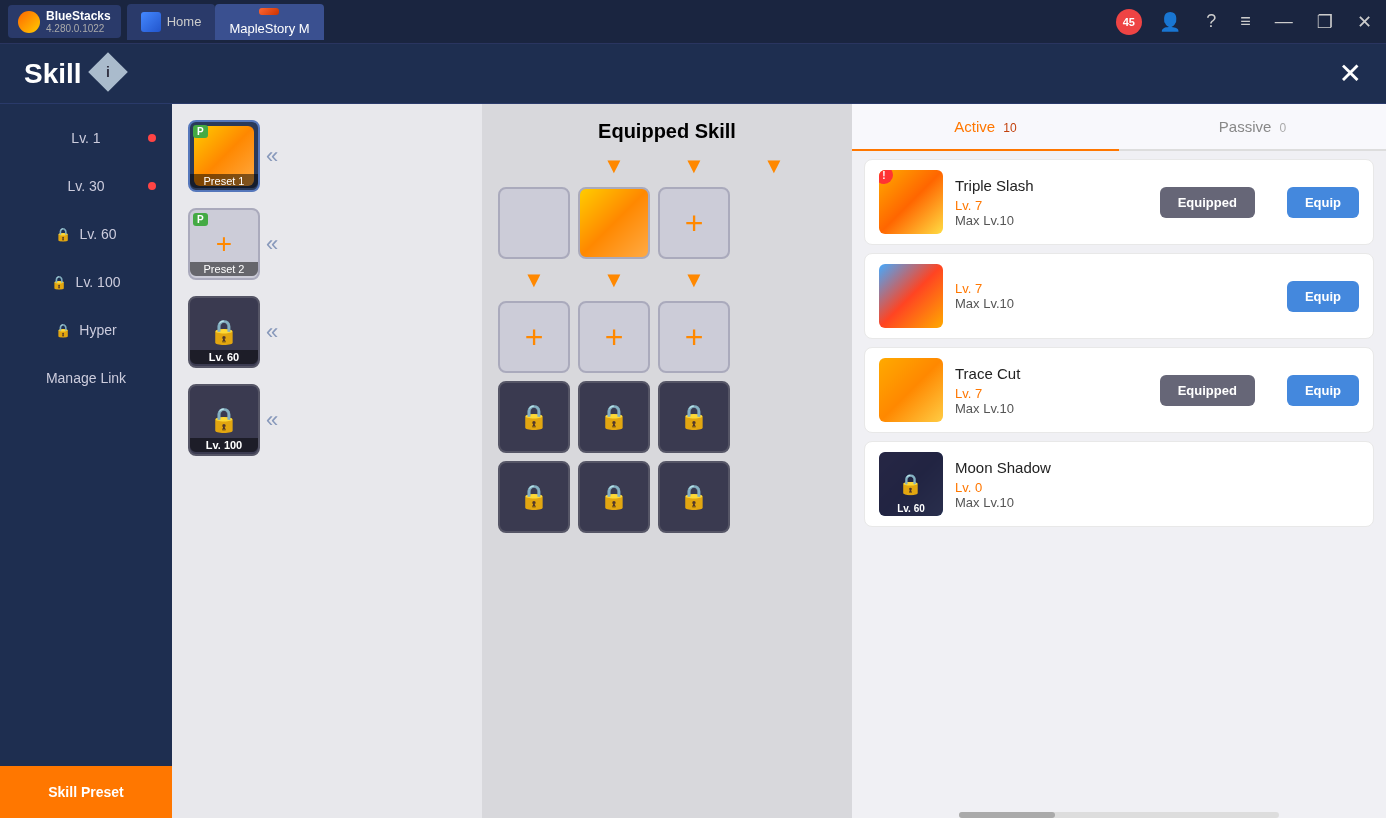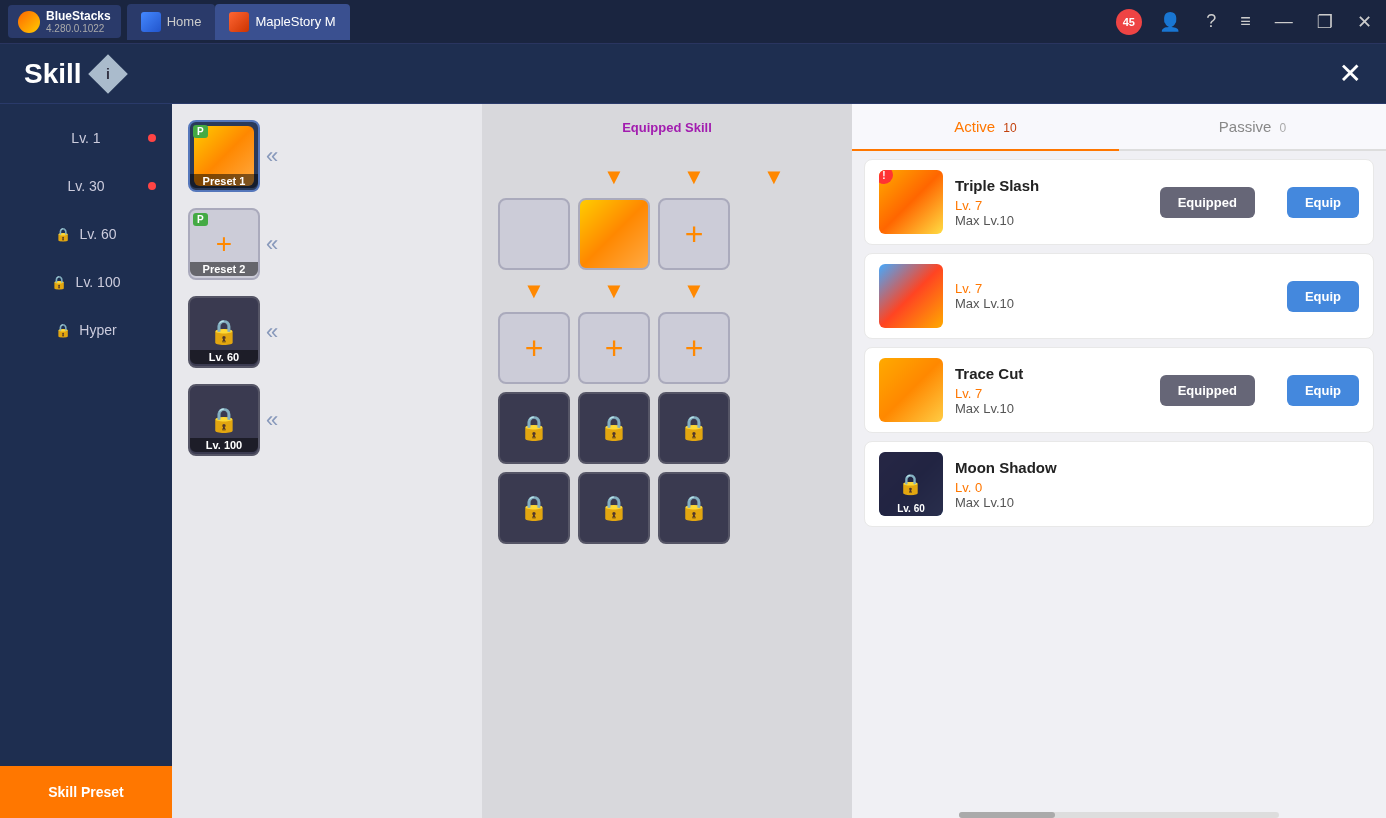--- a/index.html
+++ b/index.html
@@ -19,39 +19,39 @@
       width: 22px; height: 22px; border-radius: 50%;
       background: linear-gradient(135deg, #ff6600, #ffcc00);
     }
     .titlebar-brand { color: #fff; font-size: 12px; font-weight: bold; }
     .titlebar-version { color: #aaa; font-size: 10px; }
     .tab {
       display: flex; align-items: center; gap: 6px;
       padding: 4px 14px; border-radius: 4px 4px 0 0; height: 36px; cursor: pointer;
     }
     .tab.inactive { background: #2a3a6a; color: #ccc; font-size: 13px; }
-    .tab.active { background: #3a5090; color: #fff; font-size: 13px; }
+    .tab.active { background: #3a5090; color: #fff; font-size: 13px; flex-direction: column; }
     .tab-icon { width: 20px; height: 20px; background: #666; border-radius: 3px; }
     .tab-icon.home { background: linear-gradient(135deg, #4488ff, #2255cc); }
     .tab-icon.maple { background: linear-gradient(135deg, #ff6633, #cc3300); }
     .titlebar-right { margin-left: auto; display: flex; align-items: center; gap: 12px; }
     .notif-btn {
       width: 26px; height: 26px; background: #e44; border-radius: 50%;
       display: flex; align-items: center; justify-content: center;
       color: #fff; font-size: 11px; font-weight: bold; cursor: pointer;
     }
     .titlebar-icon { color: #ccc; font-size: 18px; cursor: pointer; padding: 2px 6px; }
 
     
     .header {
       display: flex; align-items: center; justify-content: space-between;
       background: #1e2e50; height: 60px; padding: 0 24px;
       border-bottom: 1px solid #2a3a6a;
     }
-    .header-title { color: #fff; font-size: 28px; font-weight: bold; display: flex; align-items: center; gap: 12px; }
+    .header-title { color: #fff; font-size: 28px; font-weight: bold; display: flex; align-items: flex-start; gap: 12px; }
     .info-diamond {
       width: 28px; height: 28px; background: #aabbcc;
       transform: rotate(45deg); display: flex; align-items: center; justify-content: center;
       cursor: pointer; flex-shrink: 0;
     }
     .info-diamond-inner { transform: rotate(-45deg); color: #334; font-size: 14px; font-weight: bold; }
     .close-btn { color: #fff; font-size: 28px; cursor: pointer; }
 
     
     .main { display: flex; height: calc(818px - 44px - 60px); }
@@ -81,21 +81,21 @@
       width: 310px; background: #e8e8ec; display: flex; flex-direction: column;
       flex-shrink: 0; padding: 16px 0 16px 16px;
     }
     .preset-header { color: #333; font-size: 16px; font-weight: bold; text-align: center; margin-bottom: 12px; }
 
     
     .equipped-panel {
       width: 370px; background: #d8d8dc; display: flex; flex-direction: column;
       flex-shrink: 0; padding: 16px; position: relative;
     }
-    .equipped-header { color: #a21caf; font-size: 13px; font-weight: bold; text-align: center; margin-bottom: 29px; }
+    .equipped-header { color: #000000; font-size: 20px; font-weight: bold; text-align: center; margin-bottom: 10px; }
 
     
     .right-panel { flex: 1; background: #f0f0f4; display: flex; flex-direction: column; }
 
     
     .skill-tabs { display: flex; align-items: flex-end; border-bottom: 2px solid #ddd; background: #f8f8fc; }
     .skill-tab {
       padding: 14px 0; text-align: center; cursor: pointer; color: #888; font-size: 15px;
       position: relative; flex: 1;
     }
@@ -112,42 +112,42 @@
     .skill-item {
       display: flex; align-items: center; gap: 12px;
       background: #fff; border-radius: 8px; padding: 10px 14px; margin-bottom: 8px;
       border: 1px solid #e8e8e8;
     }
     .skill-thumb {
       width: 64px; height: 64px; border-radius: 6px; flex-shrink: 0;
       position: relative; overflow: hidden;
     }
     .skill-info { flex: 1; }
-    .skill-name { font-size: 15px; font-weight: bold; color: #222; margin-bottom: 4px; }
+    .skill-name { font-size: 15px; font-weight: normal; color: #222; margin-bottom: 4px; }
     .skill-lv { font-size: 13px; color: #ff7700; }
     .skill-maxlv { font-size: 13px; color: #555; }
     .skill-btn {
       padding: 8px 18px; border-radius: 6px; border: none; cursor: pointer;
       font-size: 13px; font-weight: bold; color: #fff;
     }
     .skill-btn.equip { background: #4488dd; }
     .skill-btn.equipped { background: #667; }
 
     
     .preset-row { display: flex; align-items: flex-start; gap: 6px; margin-bottom: 16px; }
     .preset-cell {
       width: 72px; height: 72px; border-radius: 8px; background: #b8b8c4;
       display: flex; align-items: center; justify-content: center;
       position: relative; cursor: pointer; border: 2px solid #9999aa;
     }
     .preset-cell.filled { background: #2a3a5a; border: 2px solid #5577bb; }
     .preset-cell.light { background: #ccccd8; border: 2px solid #aaaabc; }
     .preset-label {
       position: absolute; bottom: 2px; left: 0; right: 0; text-align: center;
-      font-size: 11px; color: #fff; font-weight: bold; background: rgba(0,0,0,0.5);
+      font-size: 11px; color: #fff; font-weight: normal; background: rgba(0,0,0,0.5);
       border-radius: 0 0 6px 6px; padding: 1px 0;
     }
     .preset-badge {
       position: absolute; top: 3px; left: 3px;
       background: #44aa44; color: #fff; font-size: 10px; font-weight: bold;
       padding: 1px 4px; border-radius: 3px;
     }
     .lock-cell {
       width: 72px; height: 72px; border-radius: 8px; background: #3a3a50;
       display: flex; align-items: center; justify-content: center;
@@ -241,20 +241,23 @@
       <span>Lv. 60</span>
     </div>
     <div class="sidebar-item">
       <span class="lock-icon">🔒</span>
       <span>Lv. 100</span>
     </div>
     <div class="sidebar-item">
       <span class="lock-icon">🔒</span>
       <span>Hyper</span>
     </div>
+    <div class="sidebar-item">
+      <span>Manage Link</span>
+    </div>
     <div class="sidebar-spacer"></div>
     <div class="sidebar-item active-bottom">
       <span>Skill Preset</span>
     </div>
   </div>
 
   <div class="preset-panel">
 
     <div class="preset-row">
       <div class="preset-cell filled">

